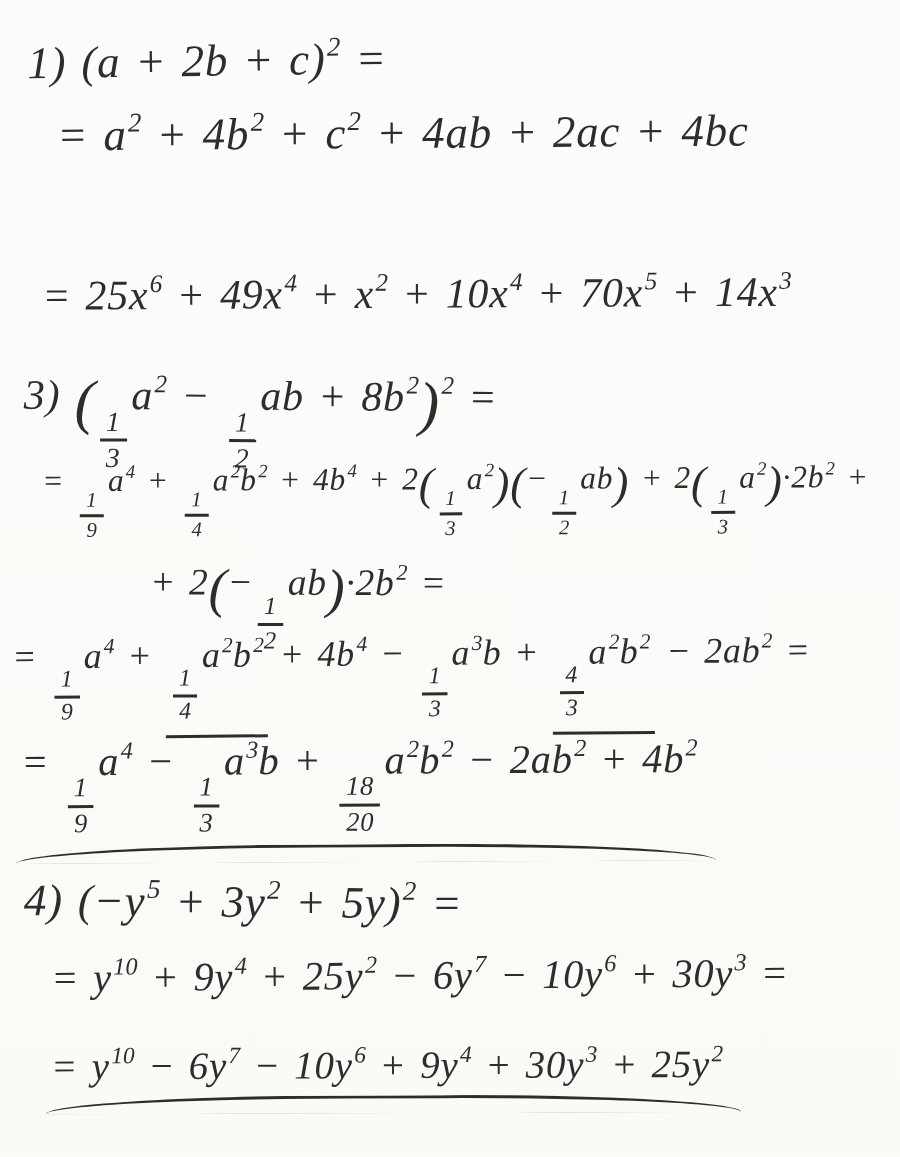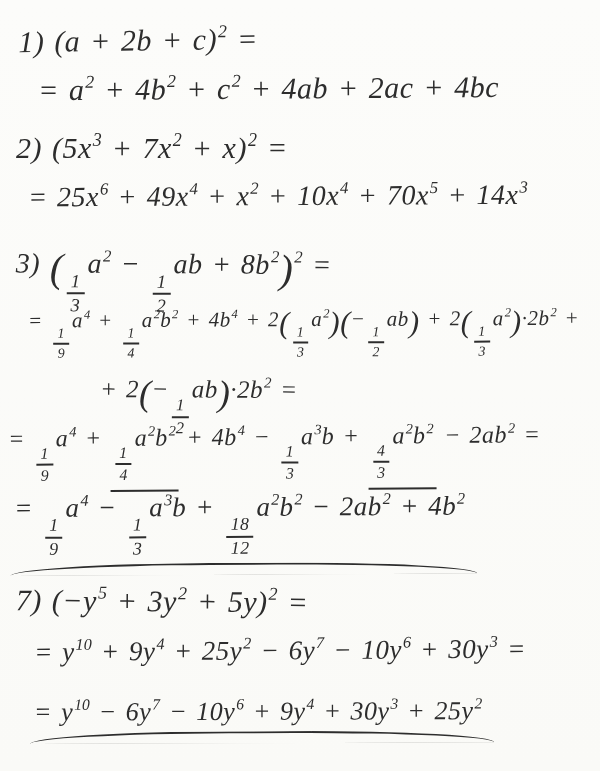--- a/index.html
+++ b/index.html
@@ -52,21 +52,20 @@
   .l10{left:16px; top:582px; font-size:30px; transform:rotate(0.4deg);}
   .l11{left:34px; top:636px; font-size:27px; transform:rotate(-0.4deg);}
   .l12{left:34px; top:696px; font-size:26px; transform:rotate(-0.2deg);}
 </style>
 </head>
 <body style="background: rgb(251, 251, 249);">
 
 <div class="sheet" style="color: rgb(45, 45, 45); padding-left: 24px;">
   <div class="line l1"><span class="txt">1) (a + 2b + c)</span><span class="sup">2</span><span class="txt"> =</span></div>
   <div class="line l2"><span class="txt">= a</span><span class="sup">2</span><span class="txt"> + 4b</span><span class="sup">2</span><span class="txt"> + c</span><span class="sup">2</span><span class="txt"> + 4ab + 2ac + 4bc</span></div>
-  <div class="line l3"><span class="txt">2) (5x</span><span class="sup">3</span><span class="txt"> + 7x</span><span class="sup">2</span><span class="txt"> + x)</span><span class="sup">2</span><span class="txt"> =</span></div>
   <div class="line l4"><span class="txt">= 25x</span><span class="sup">6</span><span class="txt"> + 49x</span><span class="sup">4</span><span class="txt"> + x</span><span class="sup">2</span><span class="txt"> + 10x</span><span class="sup">4</span><span class="txt"> + 70x</span><span class="sup">5</span><span class="txt"> + 14x</span><span class="sup">3</span></div>
   <div class="line l5"><span class="txt">3) </span><span class="paren">(</span><span class="frac">
         <span class="num">1</span>
         <span class="den">3</span>
       </span><span class="txt">a</span><span class="sup">2</span><span class="txt"> − </span><span class="frac">
         <span class="num">1</span>
         <span class="den">2</span>
       </span><span class="txt">ab + 8b</span><span class="sup">2</span><span class="paren">)</span><span class="sup">2</span><span class="txt"> =</span></div>
   <div class="line l6"><span class="txt">= </span><span class="frac">
         <span class="num">1</span>
@@ -102,18 +101,18 @@
           <span class="den">3</span>
         </span><span class="txt">a</span><span class="sup">2</span><span class="txt">b</span><span class="sup">2</span></span><span class="txt"> − 2ab</span><span class="sup">2</span><span class="txt"> =</span></div>
   <div class="line l9 underlined"><span class="txt">= </span><span class="frac">
         <span class="num">1</span>
         <span class="den">9</span>
       </span><span class="txt">a</span><span class="sup">4</span><span class="txt"> − </span><span class="frac">
         <span class="num">1</span>
         <span class="den">3</span>
       </span><span class="txt">a</span><span class="sup">3</span><span class="txt">b + </span><span class="frac">
         <span class="num">18</span>
-        <span class="den">12</span>
+        <span class="den">20</span>
       </span><span class="txt">a</span><span class="sup">2</span><span class="txt">b</span><span class="sup">2</span><span class="txt"> − 2ab</span><span class="sup">2</span><span class="txt"> + 4b</span><span class="sup">2</span></div>
-  <div class="line l10"><span class="txt">7) (−y</span><span class="sup">5</span><span class="txt"> + 3y</span><span class="sup">2</span><span class="txt"> + 5y)</span><span class="sup">2</span><span class="txt"> =</span></div>
+  <div class="line l10"><span class="txt">4) (−y</span><span class="sup">5</span><span class="txt"> + 3y</span><span class="sup">2</span><span class="txt"> + 5y)</span><span class="sup">2</span><span class="txt"> =</span></div>
   <div class="line l11"><span class="txt">= y</span><span class="sup">10</span><span class="txt"> + 9y</span><span class="sup">4</span><span class="txt"> + 25y</span><span class="sup">2</span><span class="txt"> − 6y</span><span class="sup">7</span><span class="txt"> − 10y</span><span class="sup">6</span><span class="txt"> + 30y</span><span class="sup">3</span><span class="txt"> =</span></div>
   <div class="line l12 underlined"><span class="txt">= y</span><span class="sup">10</span><span class="txt"> − 6y</span><span class="sup">7</span><span class="txt"> − 10y</span><span class="sup">6</span><span class="txt"> + 9y</span><span class="sup">4</span><span class="txt"> + 30y</span><span class="sup">3</span><span class="txt"> + 25y</span><span class="sup">2</span></div>
 </div>
 
 </body></html>

